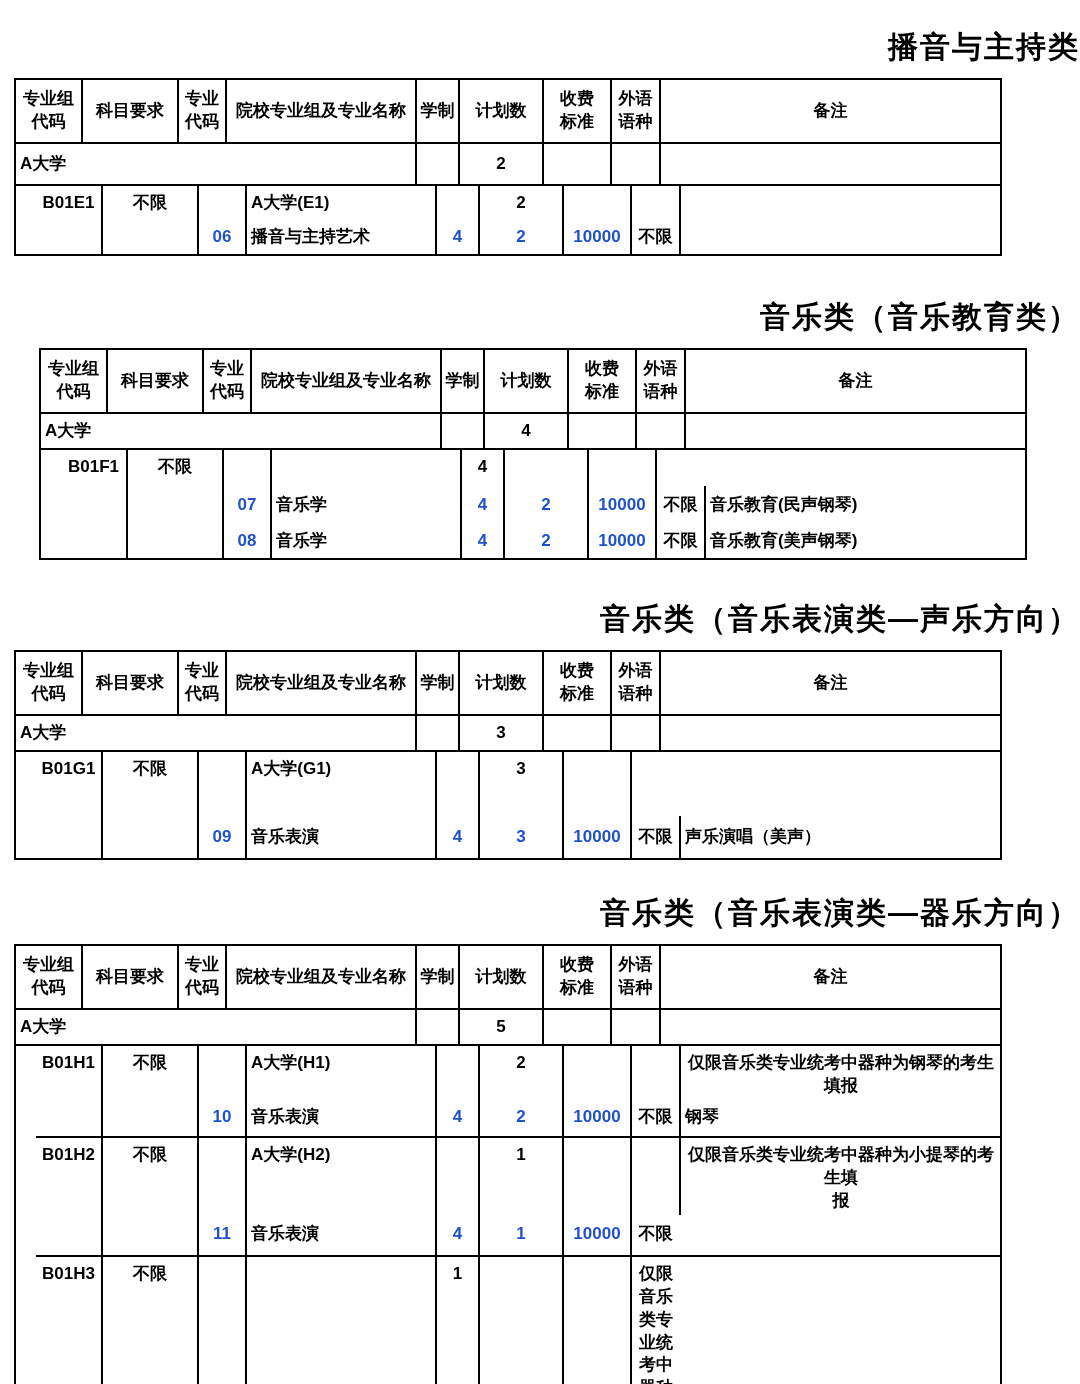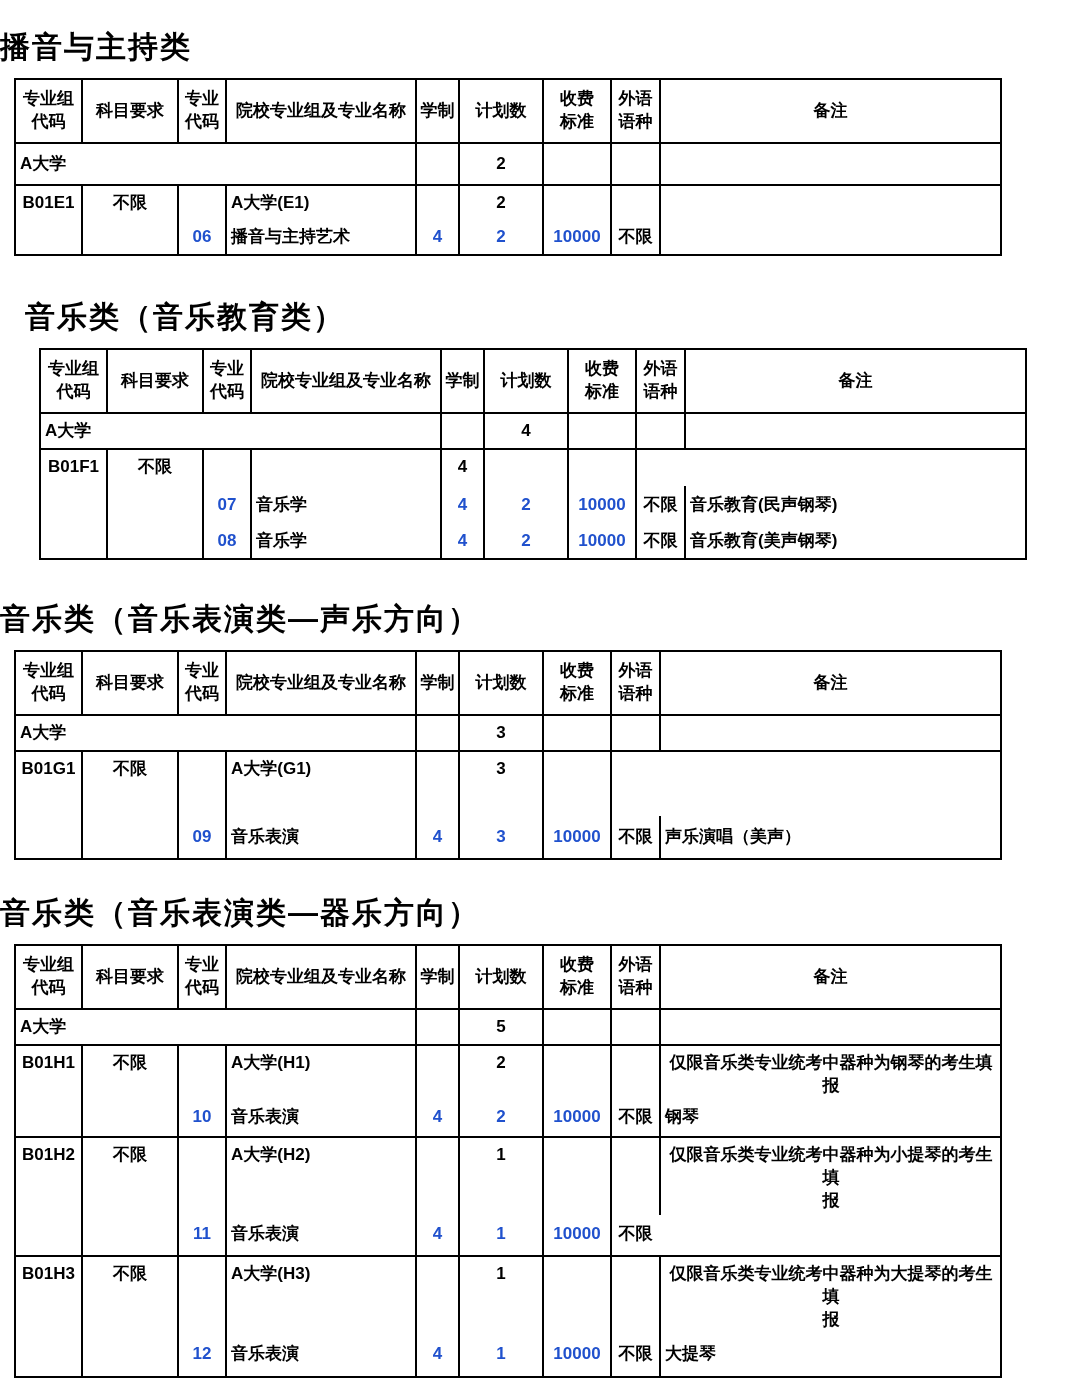--- a/index.html
+++ b/index.html
@@ -9,42 +9,42 @@
   }
   *{box-sizing:border-box;margin:0;padding:0;}
   html,body{background:var(--bg);}
   body{
     width:1080px;height:1384px;overflow:hidden;
     font-family:"Liberation Sans",sans-serif;
     font-weight:bold;color:var(--ink);font-size:17px;
   }
   .section{width:1080px;}
   .sec-title{
-    font-size:30px;line-height:38px;text-align:left;
+    font-size:30px;line-height:38px;text-align:right;
     letter-spacing:2px;white-space:pre;
   }
   .table{
     width:988px;margin-left:14px;border:2px solid var(--ink);
     background:var(--bg);
   }
   .grid{
     display:grid;
     grid-template-columns:65px 96px 48px 190px 43px 84px 68px 49px minmax(0,1fr);
   }
   .cell{
     border-left:2px solid var(--ink);
     display:flex;align-items:center;
     padding:2px 3px;white-space:pre-line;line-height:1.35;
     min-width:0;
   }
   .cell:first-child{border-left:none;}
   .header-row{border-bottom:2px solid var(--ink);min-height:64px;}
   .hcell{justify-content:center;text-align:center;}
   .gt-row{border-bottom:2px solid var(--ink);}
-  .block{border-bottom:2px solid var(--ink);}
+  .block{border-bottom:2px solid var(--ink);margin-left:20px;}
   .table > :last-child{border-bottom:none;}
   .c-label{grid-column:1/5;padding-left:4px;justify-content:flex-start;text-align:right;}
   .ca-center{justify-content:center;text-align:center;}
   .ca-left{justify-content:flex-start;text-align:center;padding-left:4px;}
   .line .cell{border-top:none;}
   .line-group .cell{align-items:flex-start;padding-top:6px;}
   .line-major .cell{align-items:center;}
   .num-blue{color:var(--numblue);}
 </style>
 </head>
@@ -288,21 +288,20 @@
             <div class="cell ca-center num-blue">1</div>
             <div class="cell ca-center num-blue">10000</div>
             <div class="cell ca-center">不限</div>
           </div>
         </div>
         <div class="block">
           <div class="grid line line-group" style="min-height: 62px;">
             <div class="cell ca-center">B01H3</div>
             <div class="cell ca-center">不限</div>
             <div class="cell ca-center"></div>
-            <div class="cell ca-left">A大学(H3)</div>
             <div class="cell ca-center"></div>
             <div class="cell ca-center">1</div>
             <div class="cell ca-center"></div>
             <div class="cell ca-center"></div>
             <div class="cell ca-left">仅限音乐类专业统考中器种为大提琴的考生填
 报</div>
           </div>
           <div class="grid line line-major" style="min-height: 42px;">
             <div class="cell ca-center"></div>
             <div class="cell ca-center"></div>

